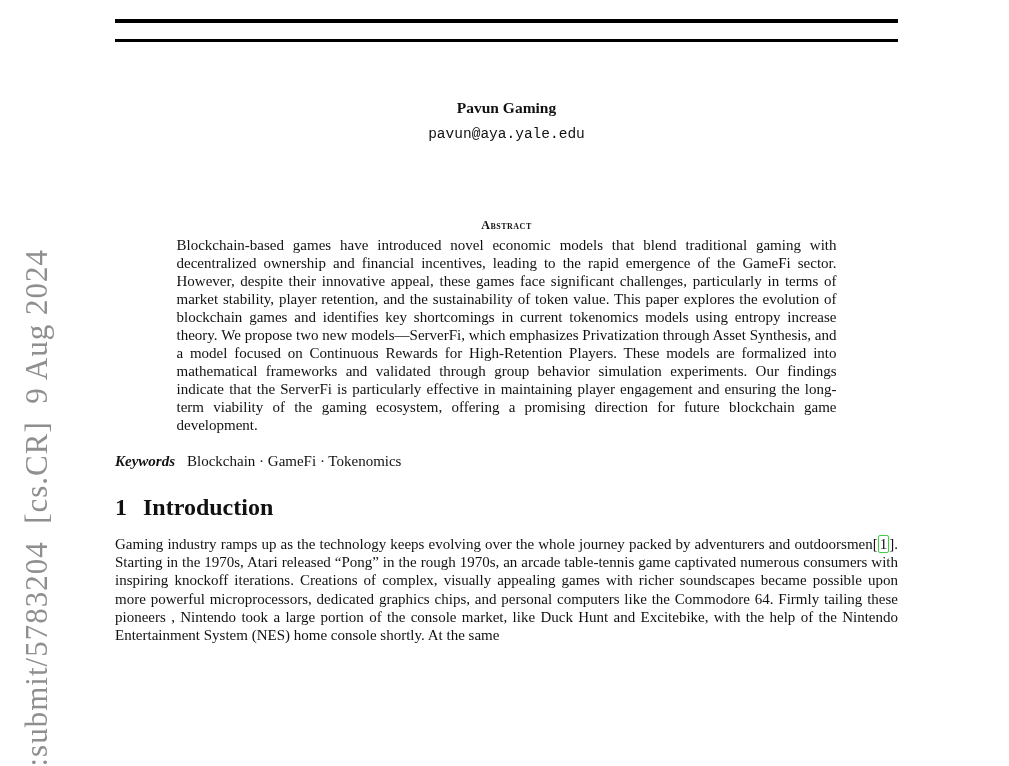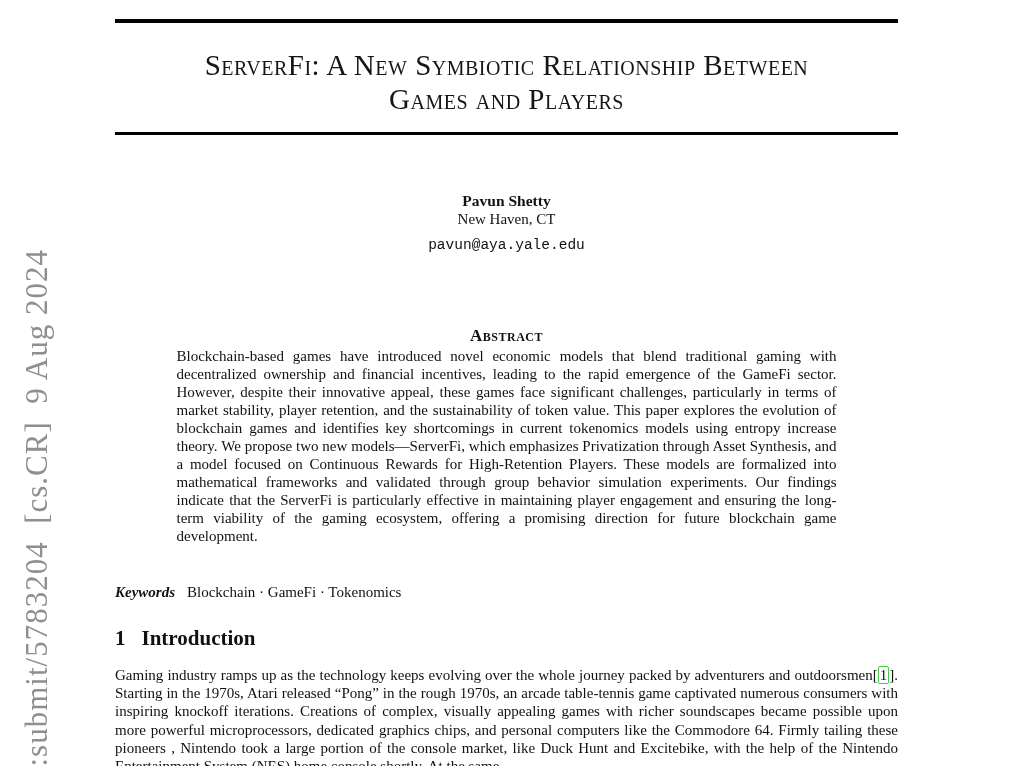--- a/index.html
+++ b/index.html
@@ -57,40 +57,40 @@
   .author-email {
     font-family: "Liberation Mono", monospace;
     font-size: 14.5px;
     margin-top: 8px;
   }
   .abstract-heading {
     margin-top: 72px;
     text-align: center;
     font-weight: bold;
     font-variant: small-caps;
-    font-size: 17px;
+    font-size: 12px;
     line-height: 20px;
     letter-spacing: 0.5px;
   }
   p.abstract-text {
     width: 660px;
     margin: 1px auto 0 auto;
     text-align: justify;
     font-size: 15px;
     line-height: 18px;
   }
   .keywords {
-    margin-top: 38px;
+    margin-top: 18px;
     font-size: 15px;
     line-height: 18px;
   }
   .kw-label { font-weight: bold; font-style: italic; margin-right: 12px; }
   h2.section-heading {
     margin-top: 26px;
-    font-size: 21px;
+    font-size: 24px;
     line-height: 22px;
     font-weight: bold;
   }
   .sec-num { margin-right: 16px; }
   p.body-text {
     margin-top: 17px;
     text-align: justify;
     font-size: 15px;
     line-height: 18.2px;
   }
@@ -107,30 +107,25 @@
 <body>
 
 <div id="screen">
 
   <div class="watermark">v:submit/5783204  [cs.CR]  9 Aug 2024</div>
 
   <div class="page">
 
     <div class="rule top"></div>
 
-    <h1 class="title">
-      <span class="tline">ServerFi: A New Symbiotic Relationship Between</span>
-      <span class="tline">Games and Players</span>
-    </h1>
 
     <div class="rule bottom"></div>
 
     <div class="authors">
-      <div class="author-name">Pavun Shetty</div>
-      <div class="author-city">New Haven, CT</div>
+      <div class="author-name">Pavun Gaming</div>
       <div class="author-email">pavun@aya.yale.edu</div>
     </div>
 
     <div class="abstract-heading">Abstract</div>
 
     <p class="abstract-text">Blockchain-based games have introduced novel economic models that blend traditional gaming with decentralized ownership and financial incentives, leading to the rapid emergence of the GameFi sector. However, despite their innovative appeal, these games face significant challenges, particularly in terms of market stability, player retention, and the sustainability of token value. This paper explores the evolution of blockchain games and identifies key shortcomings in current tokenomics models using entropy increase theory. We propose two new models—ServerFi, which emphasizes Privatization through Asset Synthesis, and a model focused on Continuous Rewards for High-Retention Players. These models are formalized into mathematical frameworks and validated through group behavior simulation experiments. Our findings indicate that the ServerFi is particularly effective in maintaining player engagement and ensuring the long-term viability of the gaming ecosystem, offering a promising direction for future blockchain game development.</p>
 
     <div class="keywords">
       <span class="kw-label">Keywords</span><span class="kw-items">Blockchain · GameFi · Tokenomics</span>
     </div>

